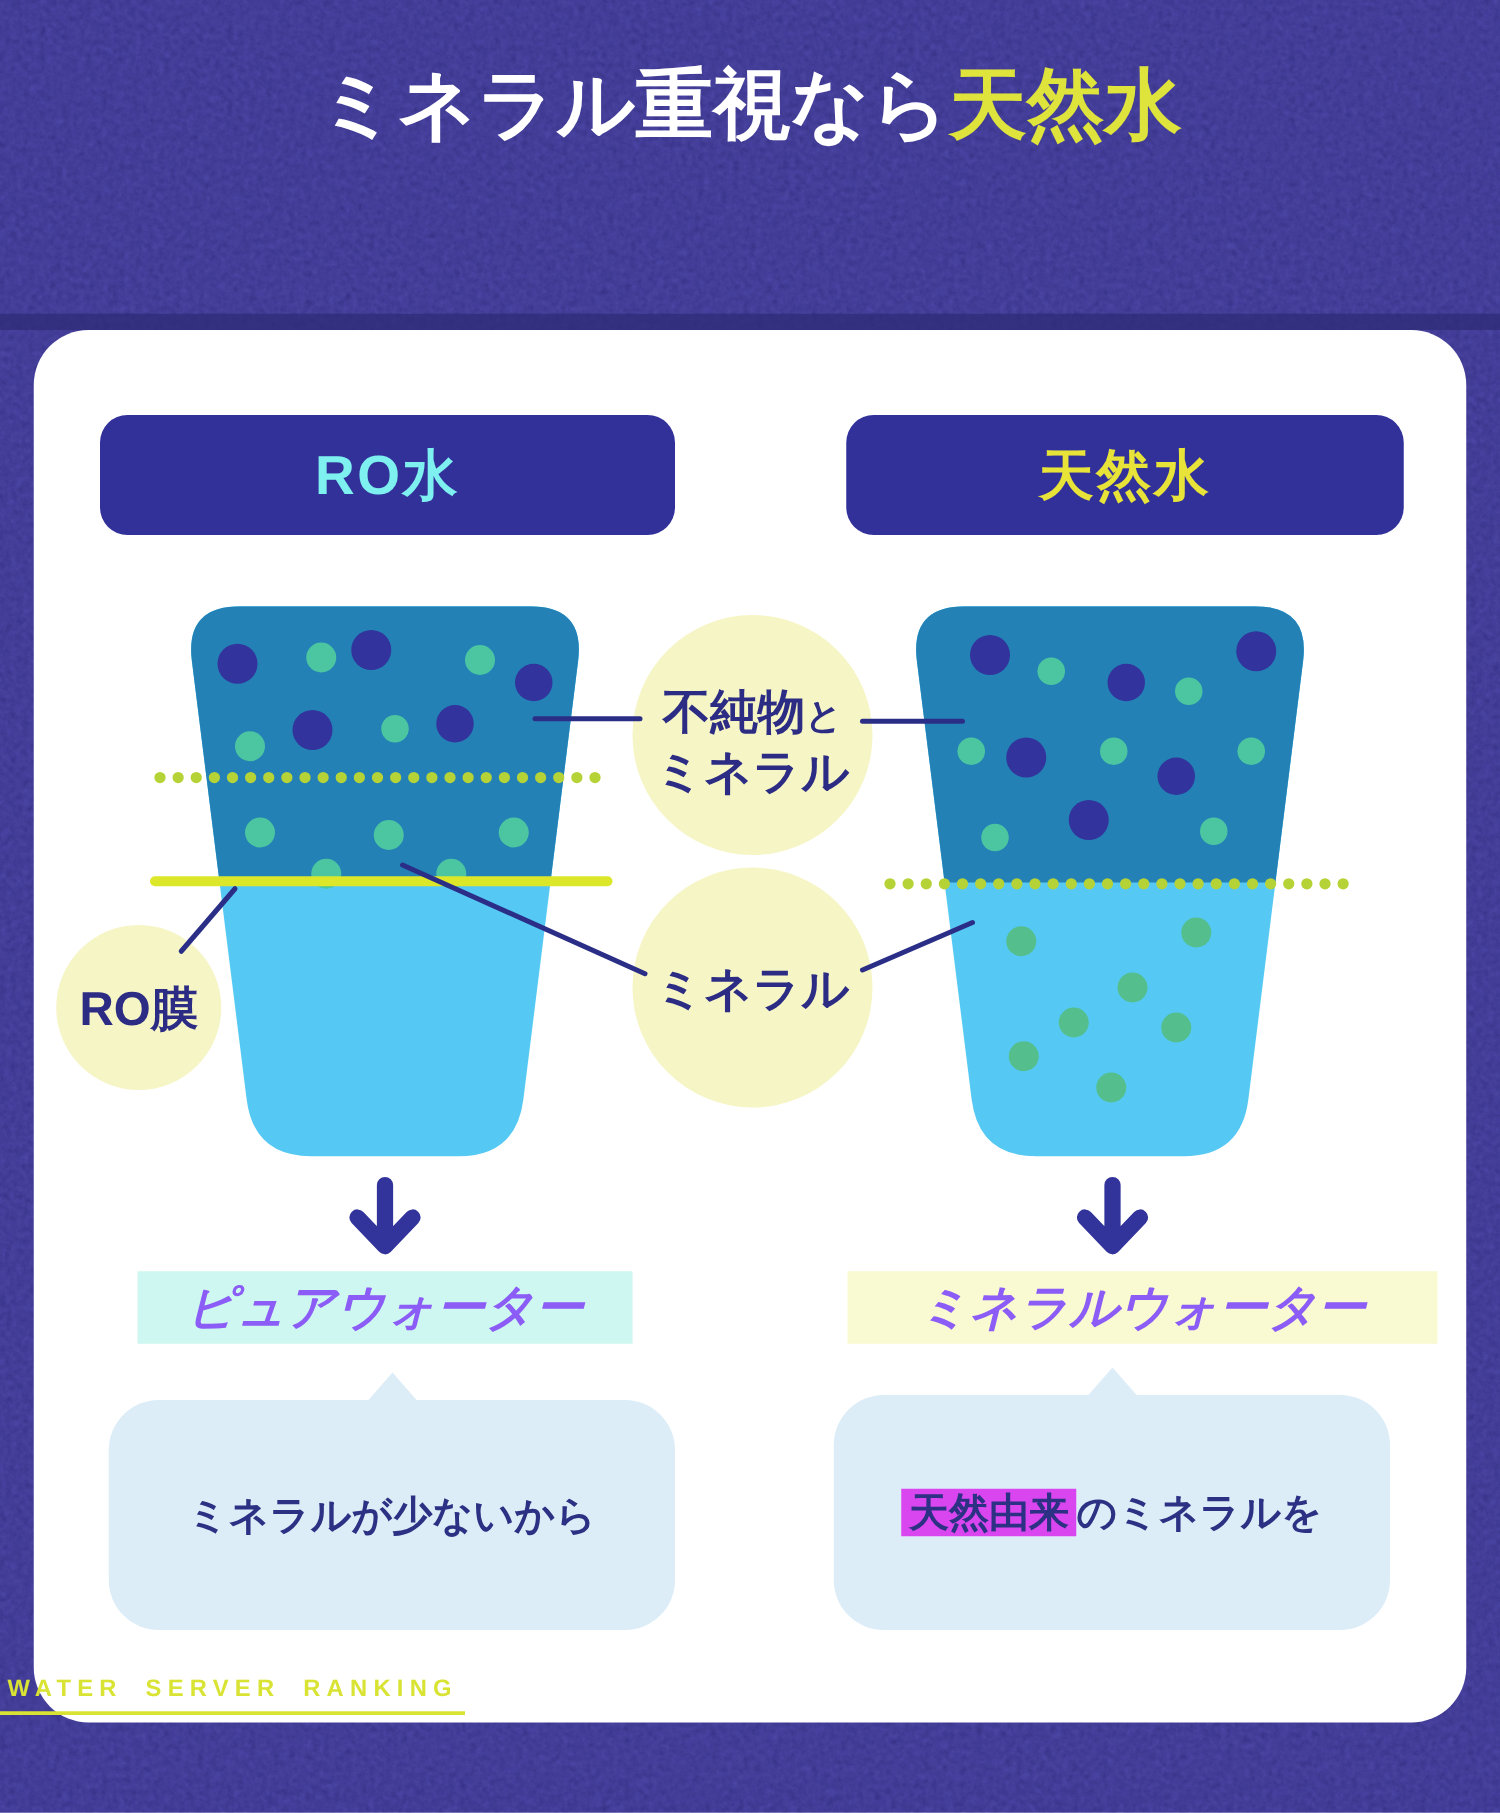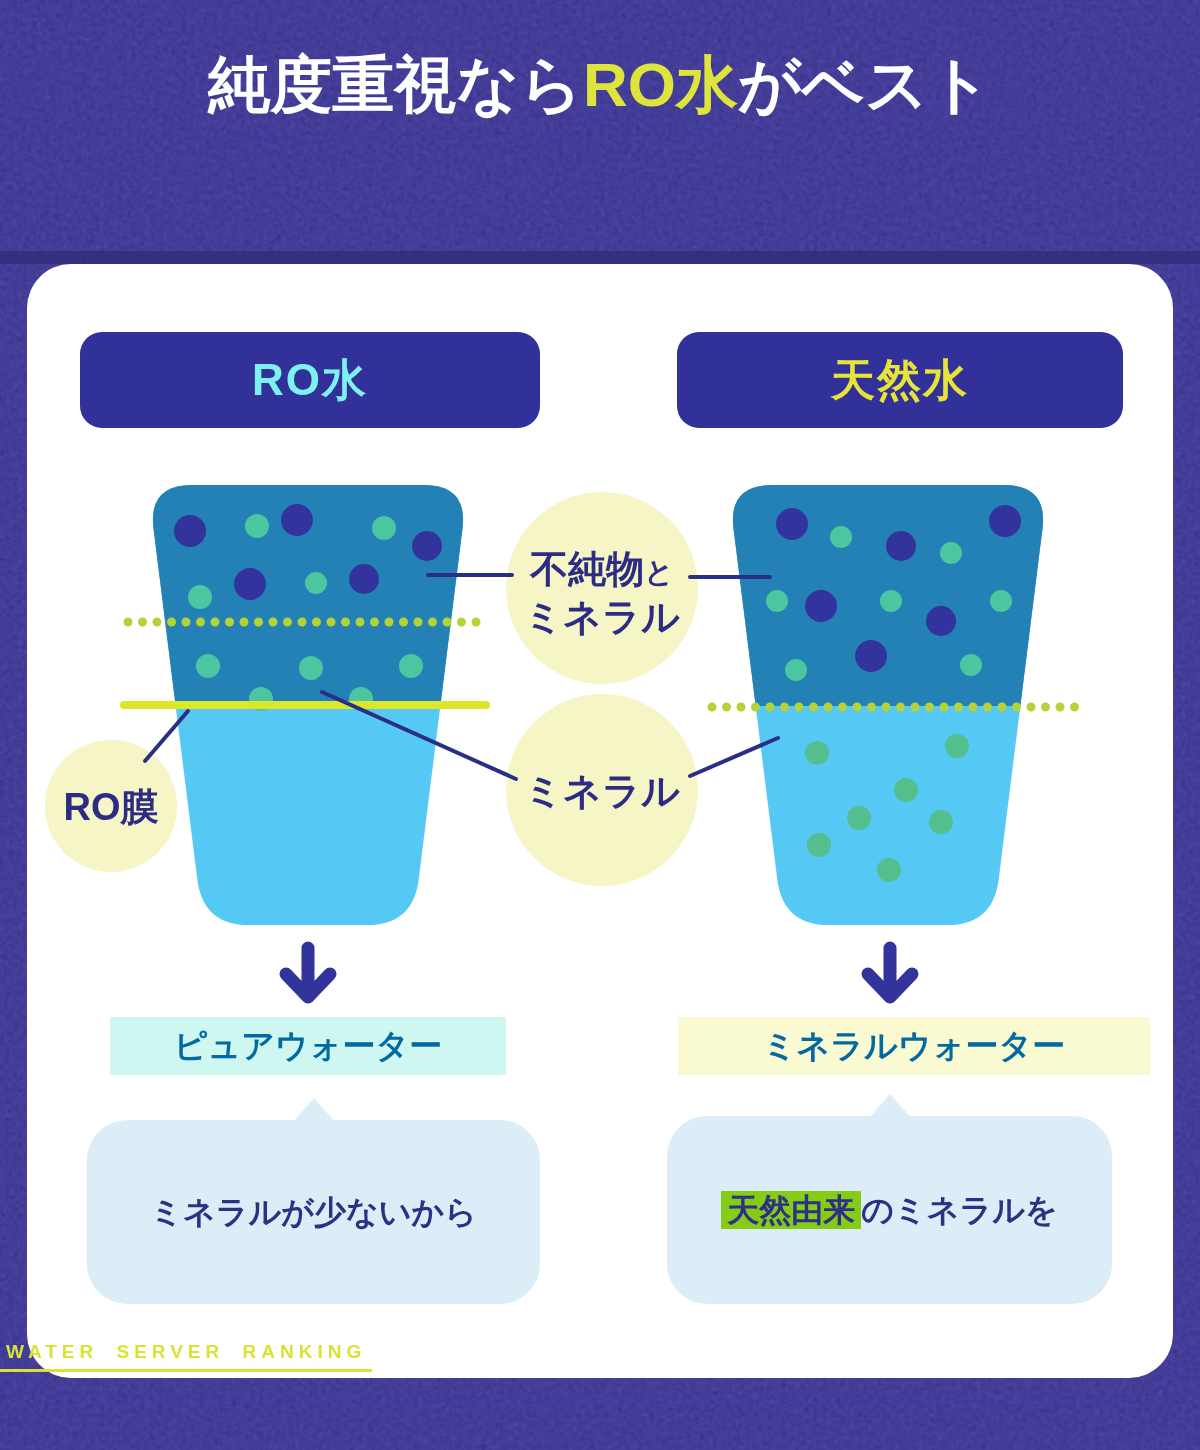--- a/index.html
+++ b/index.html
@@ -25,38 +25,38 @@
     position:absolute;top:332px;height:96px;background:#32319a;border-radius:22px;
     display:flex;align-items:center;justify-content:center;
     font-size:44px;font-weight:800;letter-spacing:2px;z-index:3;
   }
   .pill-left{left:80px;width:460px;}
   .pill-right{left:677px;width:446px;}
   .pill-left .pill-label{color:#7df0ef;}
   .pill-right .pill-label{color:#e7e339;}
   .result-label{
     position:absolute;z-index:3;display:flex;align-items:center;justify-content:center;
-    font-size:33px;font-weight:800;color:#0369a1;white-space:nowrap;
+    font-size:39px;font-weight:800;color:#8b5cf6;white-space:nowrap;font-style:italic;
   }
   .result-pure{left:110px;top:1017px;width:396px;height:58px;background:#cdf7f0;}
   .result-mineral{left:678px;top:1017px;width:472px;height:58px;background:#f9f9d2;}
   .bubble{position:absolute;background:#dcedf8;border-radius:40px;z-index:3;}
   .bubble::before{
     content:"";position:absolute;top:-22px;left:50%;margin-left:-21px;width:0;height:0;
     border-left:21px solid transparent;border-right:21px solid transparent;
     border-bottom:24px solid #dcedf8;
   }
   .bubble-left{left:87px;top:1120px;width:453px;height:184px;}
   .bubble-right{left:667px;top:1116px;width:445px;height:188px;}
   .bubble-text{
     display:flex;flex-direction:column;justify-content:center;align-items:center;
     height:100%;font-size:32px;font-weight:800;color:#2d3184;line-height:62px;text-align:center;
     white-space:nowrap;
   }
-  .hl{background:#84cc16;padding:1px 6px;}
+  .hl{background:#d946ef;padding:1px 6px;}
   .footer{position:absolute;left:0;top:1341px;width:100%;z-index:3;}
   .footer-brand{
     display:inline-block;color:#d9e334;font-size:19px;font-weight:800;
     letter-spacing:5px;word-spacing:8px;border-bottom:3px solid #d9e334;padding:0 6px 6px;
   }
 </style>
 </head>
 <body>
 
 <svg class="bg" width="1200" height="1450" viewBox="0 0 1200 1450" aria-hidden="true">
@@ -74,21 +74,21 @@
       <feComposite in="c2" in2="a2" operator="in"></feComposite>
     </filter>
   </defs>
   <rect width="1200" height="1450" fill="#433e9b"></rect>
   <rect width="1200" height="1450" filter="url(#grainDark)" opacity="0.55"></rect>
   <rect width="1200" height="1450" filter="url(#grainLight)" opacity="0.35"></rect>
 </svg>
 <div class="seam"></div>
 
 <div class="title">
-  <div><span class="t-white">純度重視なら</span><span class="t-accent">RO水</span><span class="t-white">がベスト</span></div>
+  <div><span class="t-white">ミネラル重視なら</span><span class="t-accent">天然水</span></div>
 </div>
 
 <div class="card"></div>
 
 <svg class="diagram" width="1200" height="1450" viewBox="0 0 1200 1450" aria-hidden="true">
   <defs>
     <path id="cupShape" d="M 192,485 L 424,485 Q 468,485 462.5,528.7 L 418.7,879.4 Q 413,925 367,925 L 249,925 Q 203,925 197.3,879.4 L 153.5,528.7 Q 148,485 192,485 Z"></path>
     <clipPath id="clipL">
         <use href="#cupShape"></use>
       </clipPath>

